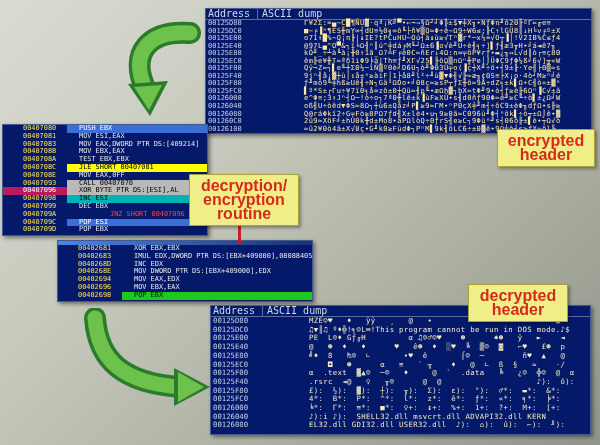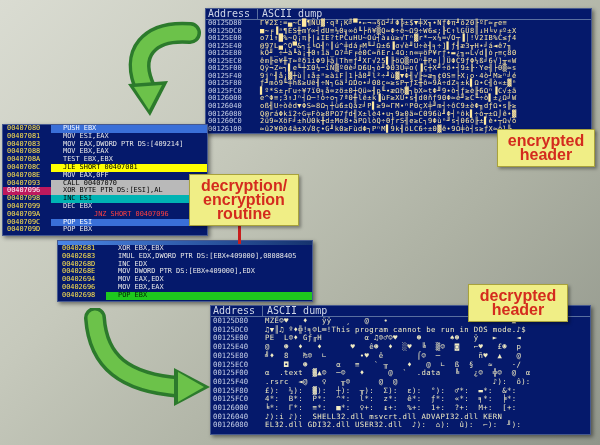--- a/index.html
+++ b/index.html
@@ -9,29 +9,29 @@
     font-family:"DejaVu Sans Mono", monospace;
   }
   .panel{
     position:absolute;background:#05196b;border:1px solid #46598f;
     box-shadow:2px 2px 4px rgba(0,0,0,.45);box-sizing:border-box;
   }
   
   .dump-header{display:flex;color:#cfd6e8;font-size:10px;line-height:10px;border-bottom:1px solid #5a6f9f;white-space:pre;}
   .dump-header .hcol1{width:52px;padding-left:2px;border-right:1px solid #5a6f9f;box-sizing:border-box;}
   .dump-header .hcol2{padding-left:4px;}
-  .dump-row{display:flex;white-space:pre;}
+  .dump-row{display:flex;white-space:pre;gap:44px;}
   #enc-panel .dump-row{font-size:7px;line-height:7.55px;letter-spacing:.45px;}
   #dec-panel .dump-row{font-size:7.3px;line-height:8.7px;letter-spacing:.35px;}
   .dump-row .addr{color:#c7d0e8;width:52px;flex:none;padding-left:2px;letter-spacing:0;}
   .dump-row .txt{color:#ffe9a0;}
   #dec-panel .dump-row .txt{color:#f2ecc4;}
   
   .asm-row{display:flex;white-space:pre;font-size:6.9px;line-height:7.8px;}
-  .asm-row .addr{width:44px;flex:none;color:#ffe34d;padding-left:4px;}
+  .asm-row .addr{width:44px;flex:none;color:#ffe34d;padding-left:20px;}
   .asm-row .ins{flex:1;color:#e9e9e9;padding-left:12px;}
   .hl-yellow{background:#ffff00;color:#000 !important;}
   .hl-gray{background:#b9b9b9;color:#000 !important;}
   .hl-teal{background:#00b3b3;color:#000 !important;}
   .hl-blue{background:#3a6fd8;color:#fff !important;}
   .hl-green{background:#1ec81e;color:#002000 !important;}
   .txt-red{color:#ff4040 !important;margin-left:31px;}
   .addr-sel{background:#be185d;color:#fff !important;}
   .titlestrip{height:4px;background:linear-gradient(90deg,#4a86e8,#16336e);}
   

